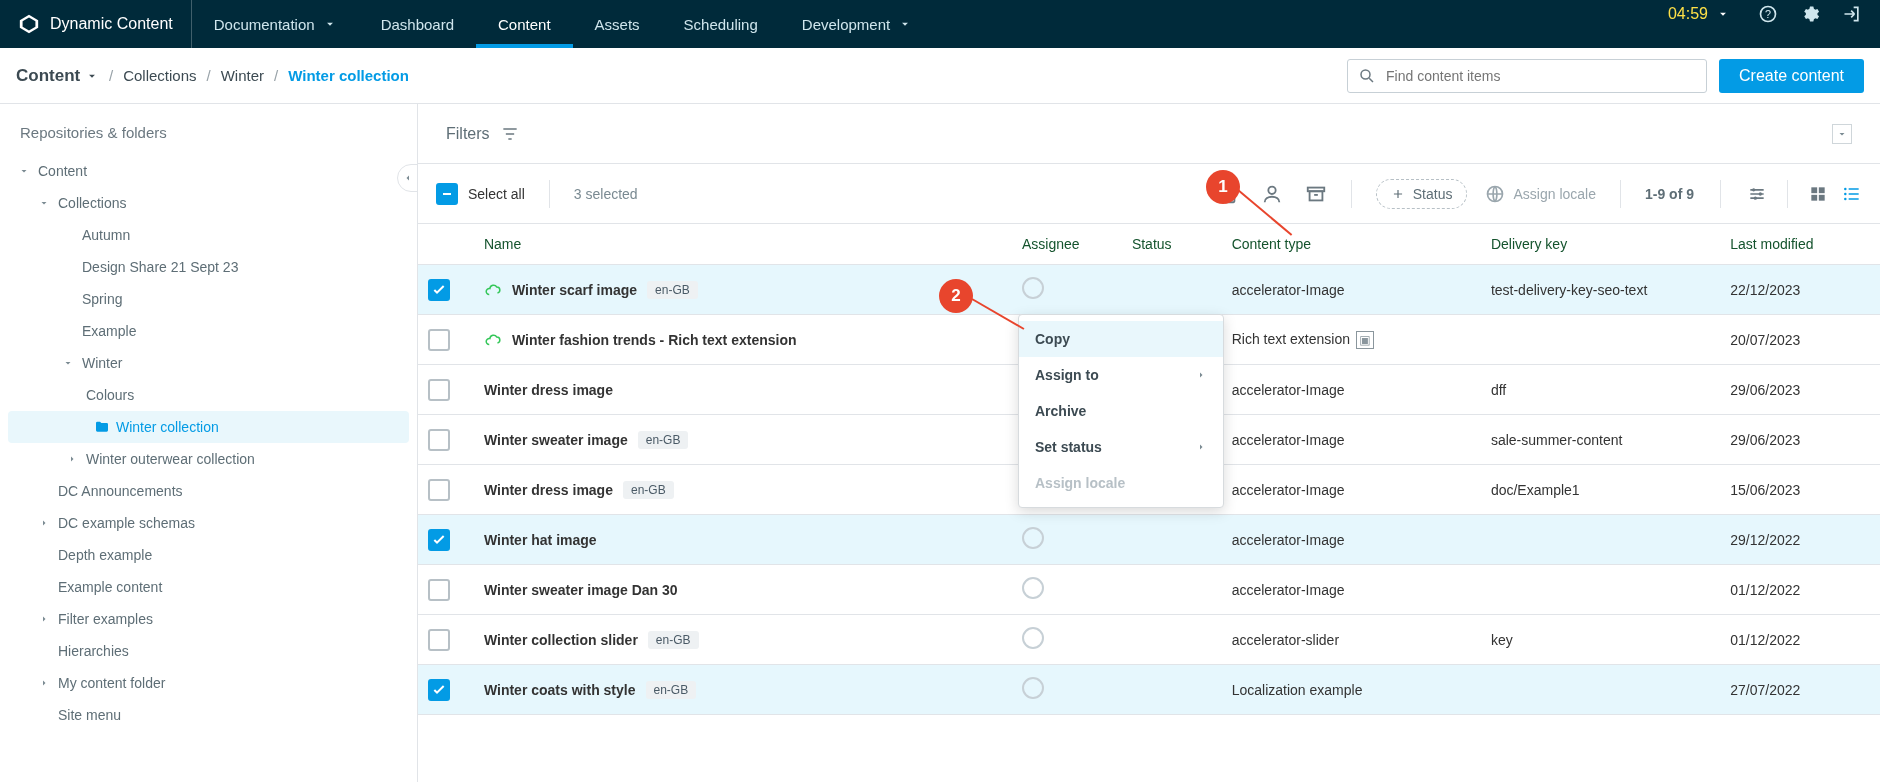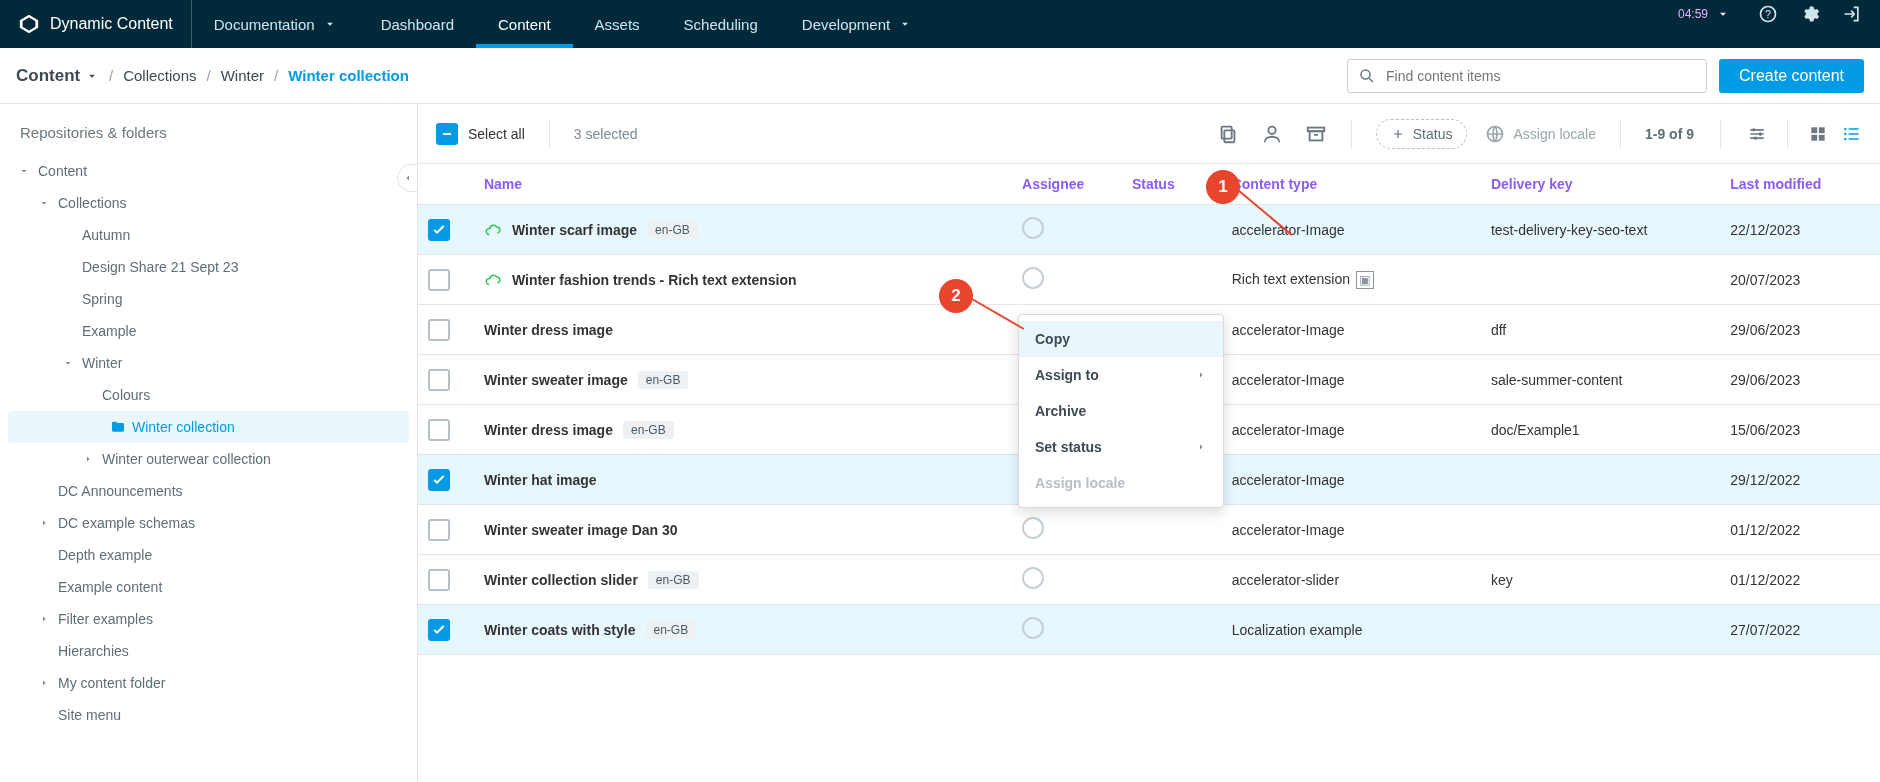--- a/index.html
+++ b/index.html
@@ -23,40 +23,40 @@
   .brand{display:flex;align-items:center;padding:0 18px;height:100%;border-right:1px solid rgba(255,255,255,.25);}
   .brand svg{margin-right:10px;}
   .brand-label{font-size:16px;font-weight:400;color:#fff;}
   .topnav{display:flex;align-items:stretch;height:100%;flex:1;}
   .topnav-item{display:flex;align-items:center;padding:0 22px;color:#cfe6ed;font-size:15px;cursor:pointer;position:relative;}
   .topnav-item.active{color:#fff;}
   .topnav-item.active::after{content:"";position:absolute;left:0;right:0;bottom:0;height:4px;background:var(--blue);}
   .topnav-item .caret{margin-left:8px;}
   .top-right{display:flex;align-items:center;padding-right:14px;gap:14px;}
   .timer{display:flex;align-items:center;gap:8px;padding:4px 10px;border-radius:3px;}
-  .timer span{color:#f0abfc;font-size:12px;}
+  .timer span{color:#fde047;font-size:16px;}
   .icon-btn{width:28px;height:28px;display:flex;align-items:center;justify-content:center;color:#cfe6ed;cursor:pointer;}
   
   .subbar{display:flex;align-items:center;height:56px;border-bottom:1px solid var(--border);padding:0 16px;gap:12px;}
   .breadcrumbs{display:flex;align-items:center;gap:10px;font-size:15px;}
   .crumb{color:#3c4a52;cursor:pointer;}
   .crumb.bold{font-weight:600;font-size:17px;}
   .crumb.link{color:var(--blue);}
   .sep{color:#98a2a8;}
   .spacer{flex:1;}
   .search{display:flex;align-items:center;border:1px solid #c7d0d6;border-radius:3px;height:34px;width:360px;padding:0 10px;gap:8px;color:#6b7880;}
   .search input{border:none;outline:none;font-size:14px;flex:1;color:#333;}
   .create-btn{background:var(--blue);color:#fff;border:none;height:34px;padding:0 20px;border-radius:3px;font-size:16px;cursor:pointer;}
   
   .body{display:flex;height:calc(100% - 48px - 56px);}
   .sidepanel{width:418px;border-right:1px solid var(--border);padding:12px 0;position:relative;overflow:hidden;}
   .sidepanel h4{margin:0;padding:8px 20px 14px;color:#6b7880;font-weight:500;font-size:15px;}
   .tree{font-size:14px;}
   .tree-row{display:flex;align-items:center;height:32px;padding:0 12px;cursor:pointer;}
-  .indent-0{padding-left:16px;} .indent-1{padding-left:36px;} .indent-2{padding-left:60px;} .indent-3{padding-left:80px;}
+  .indent-0{padding-left:16px;} .indent-1{padding-left:36px;} .indent-2{padding-left:60px;} .indent-3{padding-left:64px;}
   .tree-row .tw{width:16px;display:flex;justify-content:center;color:#7a8a92;margin-right:6px;}
   .tree-row.selected{background:#e9f7fc;border-radius:4px;margin:0 8px;}
   .tree-row .folder-icon{margin-right:6px;color:var(--blue);}
   .tree-row.dim{color:#5e6e76;}
   .collapse-tab{position:absolute;right:-2px;top:60px;width:22px;height:28px;border:1px solid var(--border);border-radius:14px 0 0 14px;background:#fff;display:flex;align-items:center;justify-content:center;color:#7a8a92;cursor:pointer;}
   
   .main{flex:1;display:flex;flex-direction:column;position:relative;}
   .filterbar{display:flex;align-items:center;height:60px;padding:0 28px;border-bottom:1px solid var(--border);}
   .filterbar .lbl{font-size:16px;color:#5e6e76;margin-right:10px;}
   .filterbar .caretbox{width:20px;height:20px;border:1px solid #cfd6da;display:flex;align-items:center;justify-content:center;margin-left:auto;color:#7a8a92;}
@@ -71,21 +71,21 @@
   .muted{color:#7a8a92;}
   .action-icons{display:flex;align-items:center;gap:22px;color:#6b7880;}
   .status-chip{display:flex;align-items:center;gap:8px;border:1px dashed #b7c0c6;border-radius:16px;height:30px;padding:0 14px;color:#5e6e76;cursor:pointer;}
   .assign-locale{display:flex;align-items:center;gap:8px;color:#9aa6ad;}
   .pager{margin-left:auto;display:flex;align-items:center;gap:20px;}
   .pager .txt{font-weight:600;color:#5e6e76;}
   .view-icons{display:flex;align-items:center;gap:14px;color:#6b7880;}
   
   .grid{flex:1;overflow:auto;}
   table{width:100%;border-collapse:collapse;}
-  thead th{text-align:left;font-weight:700;color:#8b5cf6;font-size:14px;padding:12px 10px;border-bottom:1px solid var(--border);background:#fff;}
+  thead th{text-align:left;font-weight:400;color:#14532d;font-size:14px;padding:12px 10px;border-bottom:1px solid var(--border);background:#fff;}
   tbody td{padding:12px 10px;border-bottom:1px solid var(--border);vertical-align:middle;}
   tbody tr.selrow{background:var(--light-blue);}
   .rowchk{width:46px;}
   .chk-empty{width:22px;height:22px;border:2px solid #b7c0c6;border-radius:3px;display:block;}
   .rname{display:flex;align-items:center;gap:10px;}
   .cloud{color:#34c759;}
   .tag{background:var(--tag-bg);color:var(--tag-txt);font-size:12px;padding:2px 8px;border-radius:3px;}
   .assignee-avatar{width:22px;height:22px;border-radius:50%;border:2px solid #c7d0d6;display:inline-block;}
   .ext-icon{display:inline-flex;width:18px;height:18px;border:1px solid #8a969d;align-items:center;justify-content:center;color:#8a969d;margin-left:6px;font-size:12px;}
   
@@ -385,20 +385,31 @@
         </div>
       </div>
     <div class="collapse-tab">
       <svg width="12" height="12">
           <use href="#i-caret-left"></use>
         </svg>
     </div>
   </div>
 
   <div class="main">
+    <div class="filterbar">
+      <span class="lbl">Filters</span>
+      <svg width="20" height="20" style="color:#6b7880">
+          <use href="#i-filter"></use>
+        </svg>
+      <div class="caretbox">
+        <svg width="12" height="12">
+            <use href="#i-caret-down"></use>
+          </svg>
+      </div>
+    </div>
 
     <div class="actionbar">
       <div class="selectall">
         <span class="chk ind">
             <svg width="16" height="16">
               <use href="#i-minus"></use>
             </svg>
           </span>
         <span>Select all</span>
       </div>

